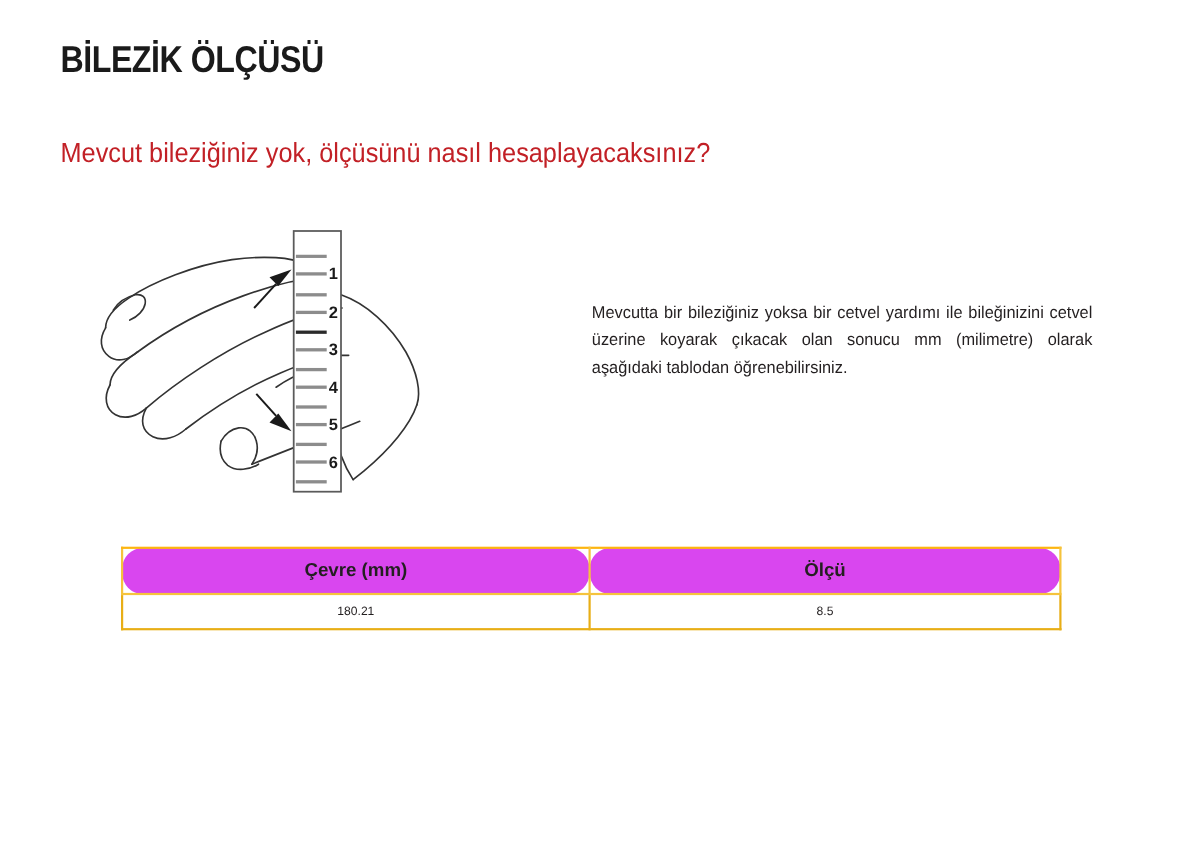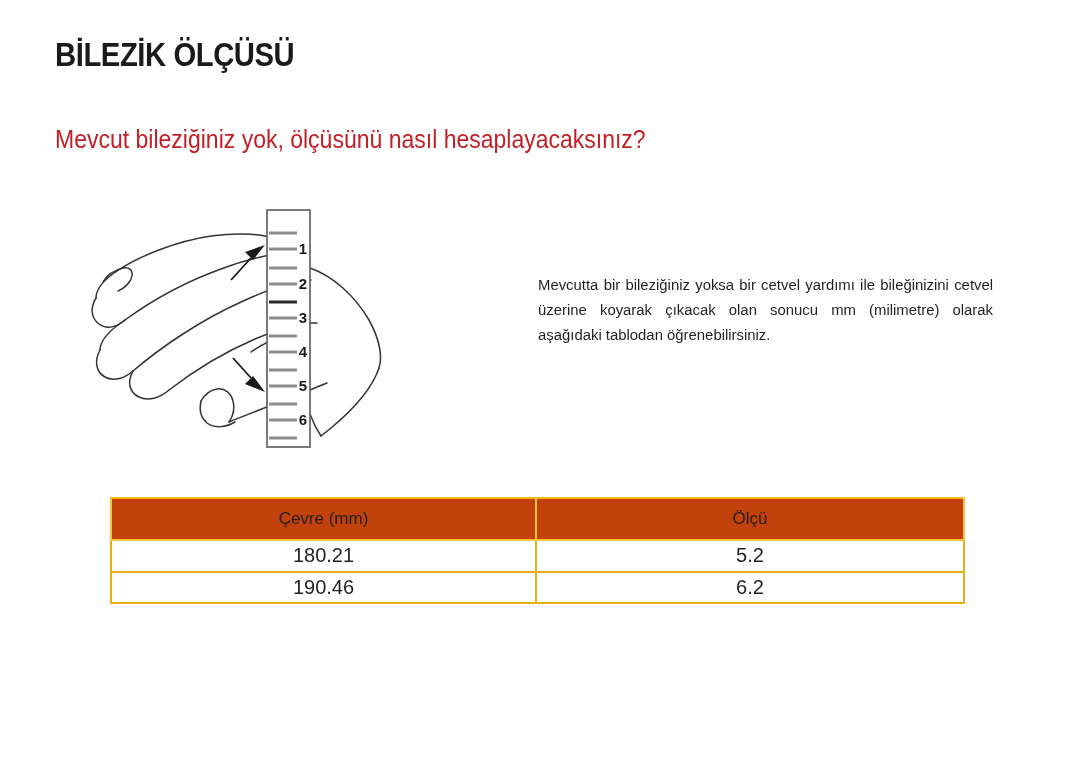--- a/index.html
+++ b/index.html
@@ -82,30 +82,31 @@
     table-layout: fixed;
   }
   #size-table th,
   #size-table td {
     border: 2px solid #e8ae16;
     text-align: center;
     font-family: "Liberation Sans", sans-serif;
     color: #231f20;
   }
   #size-table th {
-    background: #c2410c;
+    background: #d946ef;
     font-size: 17px;
-    font-weight: 400;
+    font-weight: 700;
     height: 38px;
     border-color: #f5c33c;
     border-top-color: #fdb510;
+    border-radius: 19px;
   }
   #size-table td {
     background: #ffffff;
-    font-size: 20px;
+    font-size: 11px;
     font-weight: 400;
     height: 27.5px;
   }
   #size-table col.c1 { width: 425px; }
   #size-table col.c2 { width: 428px; }
 
   .sr-only {
     position: absolute;
     width: 1px; height: 1px;
     overflow: hidden;
@@ -244,20 +245,16 @@
     </colgroup>
   <thead>
     <tr>
       <th>Çevre (mm)</th>
       <th>Ölçü</th>
     </tr>
   </thead>
   <tbody>
     <tr>
       <td>180.21</td>
-      <td>5.2</td>
-    </tr>
-    <tr>
-      <td>190.46</td>
-      <td>6.2</td>
+      <td>8.5</td>
     </tr>
   </tbody>
 </table>
 
 </body></html>

